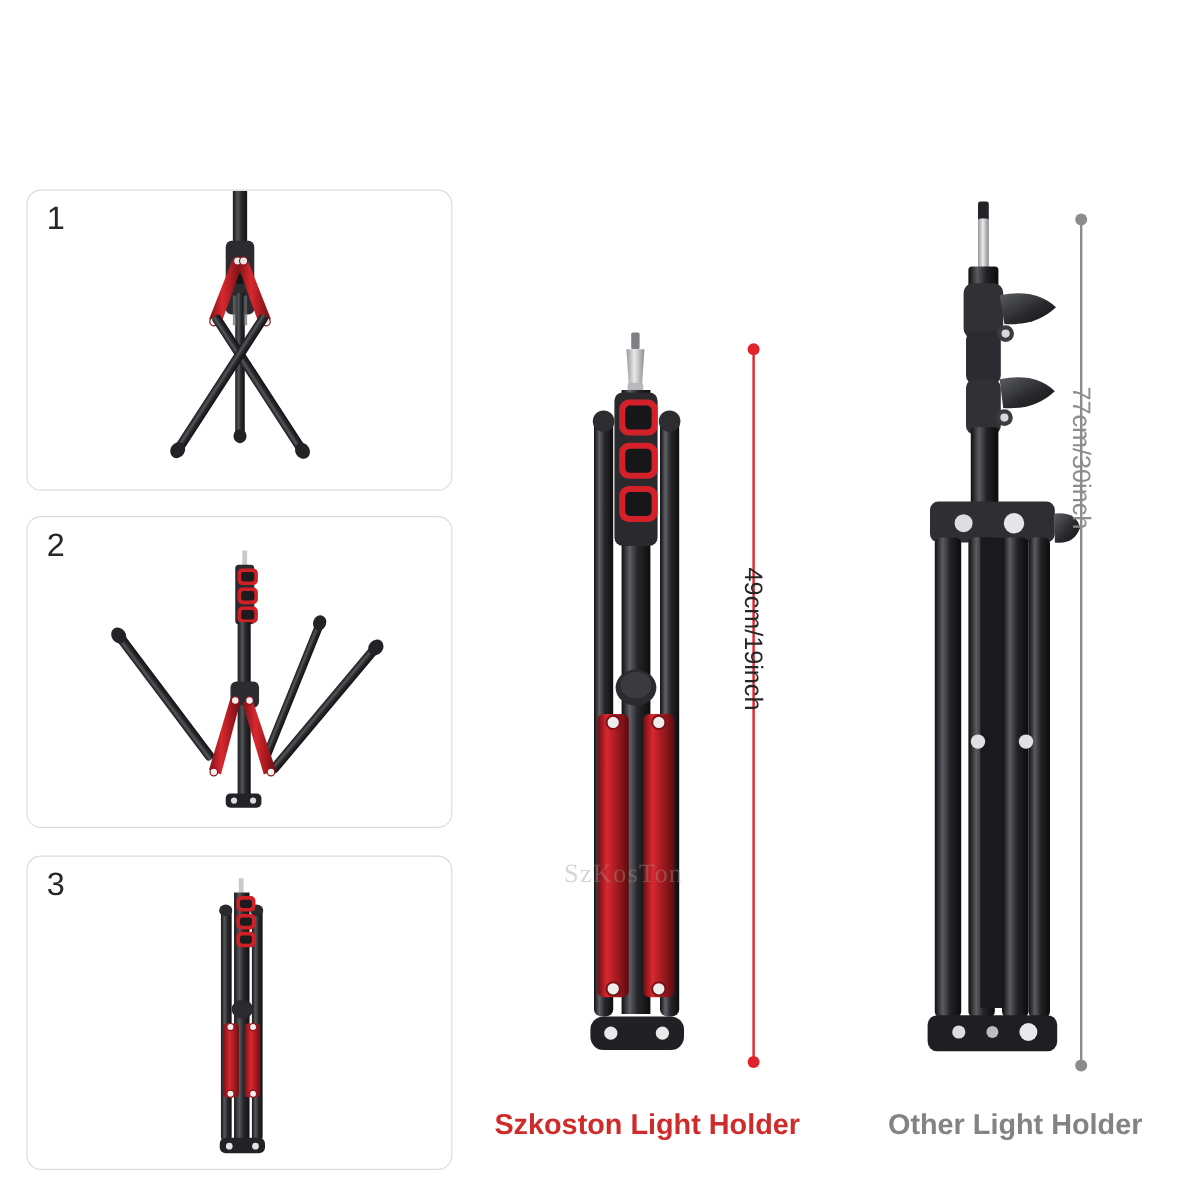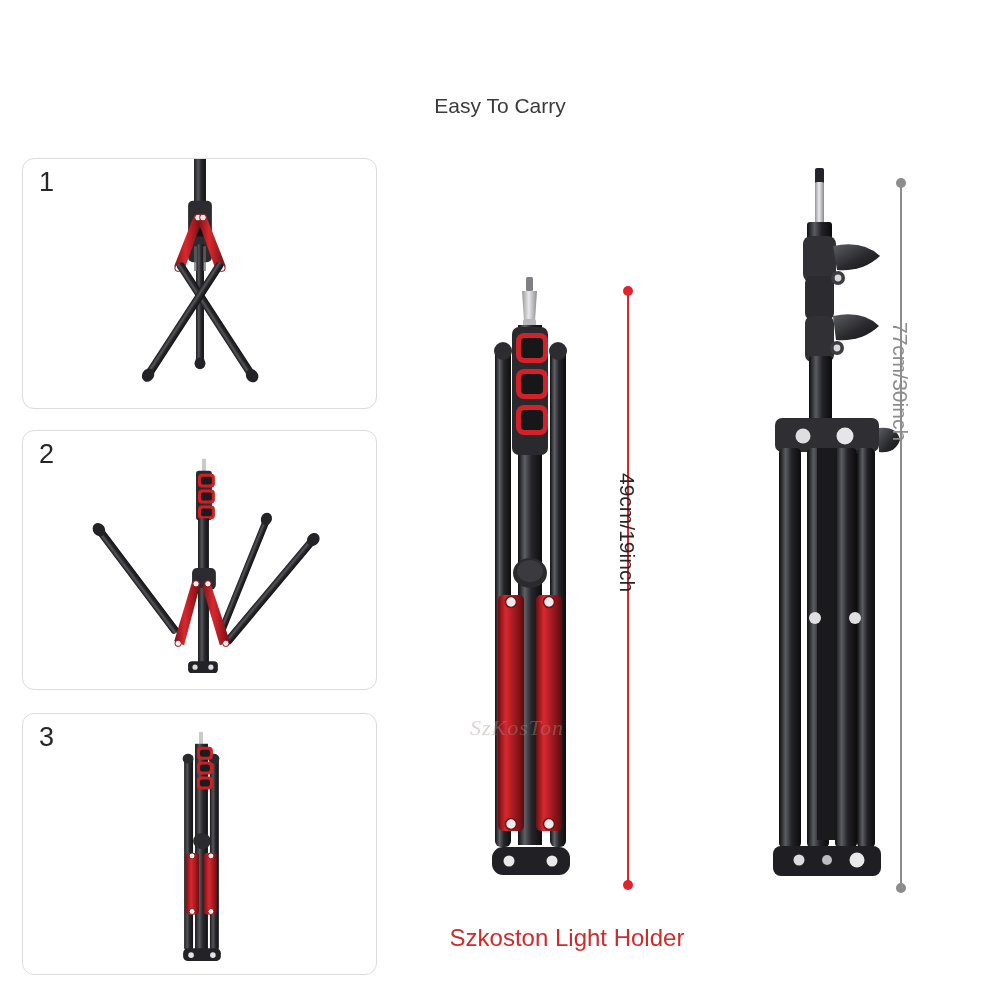--- a/index.html
+++ b/index.html
@@ -69,46 +69,44 @@
   #measure-left .dot  { background: #e0242b; }
   #measure-left .label { color: #262626; top: 183px; }
 
   #measure-right { left: 896px; top: 182px; height: 707px; }
   #measure-right .line { background: #8c8c8c; }
   #measure-right .dot  { background: #8c8c8c; }
   #measure-right .label { color: #8c8c8c; top: 140px; }
 
   
   .caption {
-    position: absolute; text-align: center;
-    font-size: 24px; font-weight: 400;
+    position: absolute; 
+    font-size: 24px; font-weight: 700;
     white-space: nowrap;
   }
   #caption-left  { left: 412px; top: 924px; width: 310px; color: #cf2b2b; }
   #caption-right { left: 740px; top: 924px; width: 250px; color: #838383; }
 
   
   .watermark {
     position: absolute;
     font-family: "Liberation Serif", serif;
     color: rgba(160,150,145,0.40);
     font-size: 22px;
     letter-spacing: 1px;
     pointer-events: none;
     user-select: none;
-    font-style: italic;
   }
   #watermark-main { left: 470px; top: 715px; }
 </style>
 </head>
 <body>
 
 <div id="page">
 
-  <div class="subtitle">Easy To Carry</div>
 
   <div class="panel" id="panel-1">
     <div class="panel-num">1</div>
     <svg viewBox="0 0 355 251">
       <defs>
         <linearGradient id="blkTube" x1="0" y1="0" x2="1" y2="0">
           <stop offset="0%" stop-color="#1a1a1d"></stop>
             <stop offset="35%" stop-color="#55565a"></stop>
           <stop offset="60%" stop-color="#2a2a2e"></stop>
             <stop offset="100%" stop-color="#121214"></stop>
@@ -377,14 +375,15 @@
   </div>
 
   <div class="measure" id="measure-right">
     <div class="line"></div>
     <div class="dot top"></div>
     <div class="dot bot"></div>
     <div class="label">77cm/30inch</div>
   </div>
 
   <div class="caption" id="caption-left">Szkoston Light Holder</div>
+  <div class="caption" id="caption-right">Other Light Holder</div>
 
 </div>
 
 </body></html>

